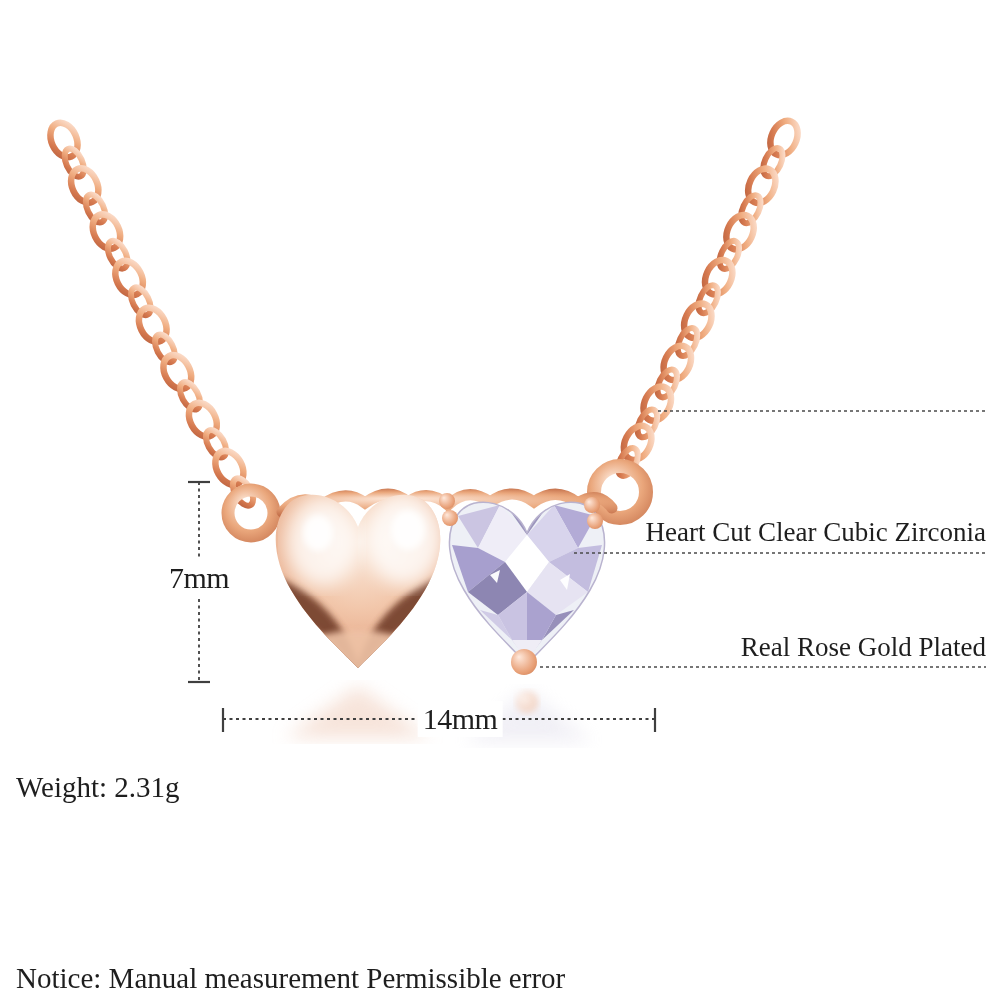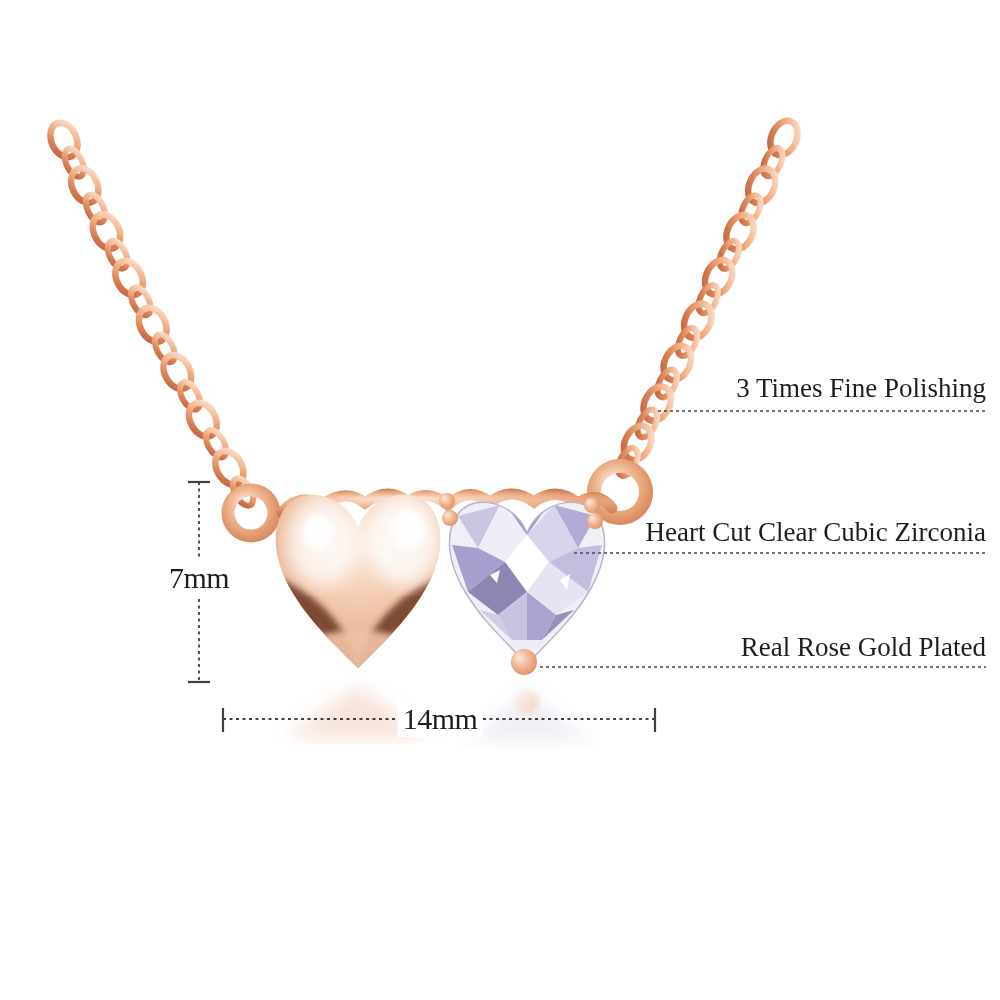--- a/index.html
+++ b/index.html
@@ -188,19 +188,20 @@
     </g>
 
     <g stroke="#4a4a4a">
       <line x1="658" y1="411" x2="986" y2="411" stroke-width="1.5" stroke-dasharray="3 3"></line>
       <line x1="574" y1="553" x2="986" y2="553" stroke-width="1.5" stroke-dasharray="3 3"></line>
       <line x1="540" y1="667" x2="986" y2="667" stroke-width="1.5" stroke-dasharray="3 3"></line>
     </g>
   </svg>
 
   <div class="txt dim" style="left:199px;top:578px">7mm</div>
-  <div class="txt dim" style="left:440px;top:719px">14mm</div>
-
-  <div class="txt callout" style="top:372px">3 Times Fine Polishing</div>
+  <div class="txt dim" style="left:460px;top:719px">14mm</div>
+
   <div class="txt callout" style="top:631px">Real Rose Gold Plated</div>
   <div class="txt callout" style="top:516px">Heart Cut Clear Cubic Zirconia</div>
 
+  <div class="txt spec" style="top:770px">Weight: 2.31g</div>
+  <div class="txt spec" style="top:961px">Notice: Manual measurement Permissible error</div>
 </div>
 
 </body></html>

